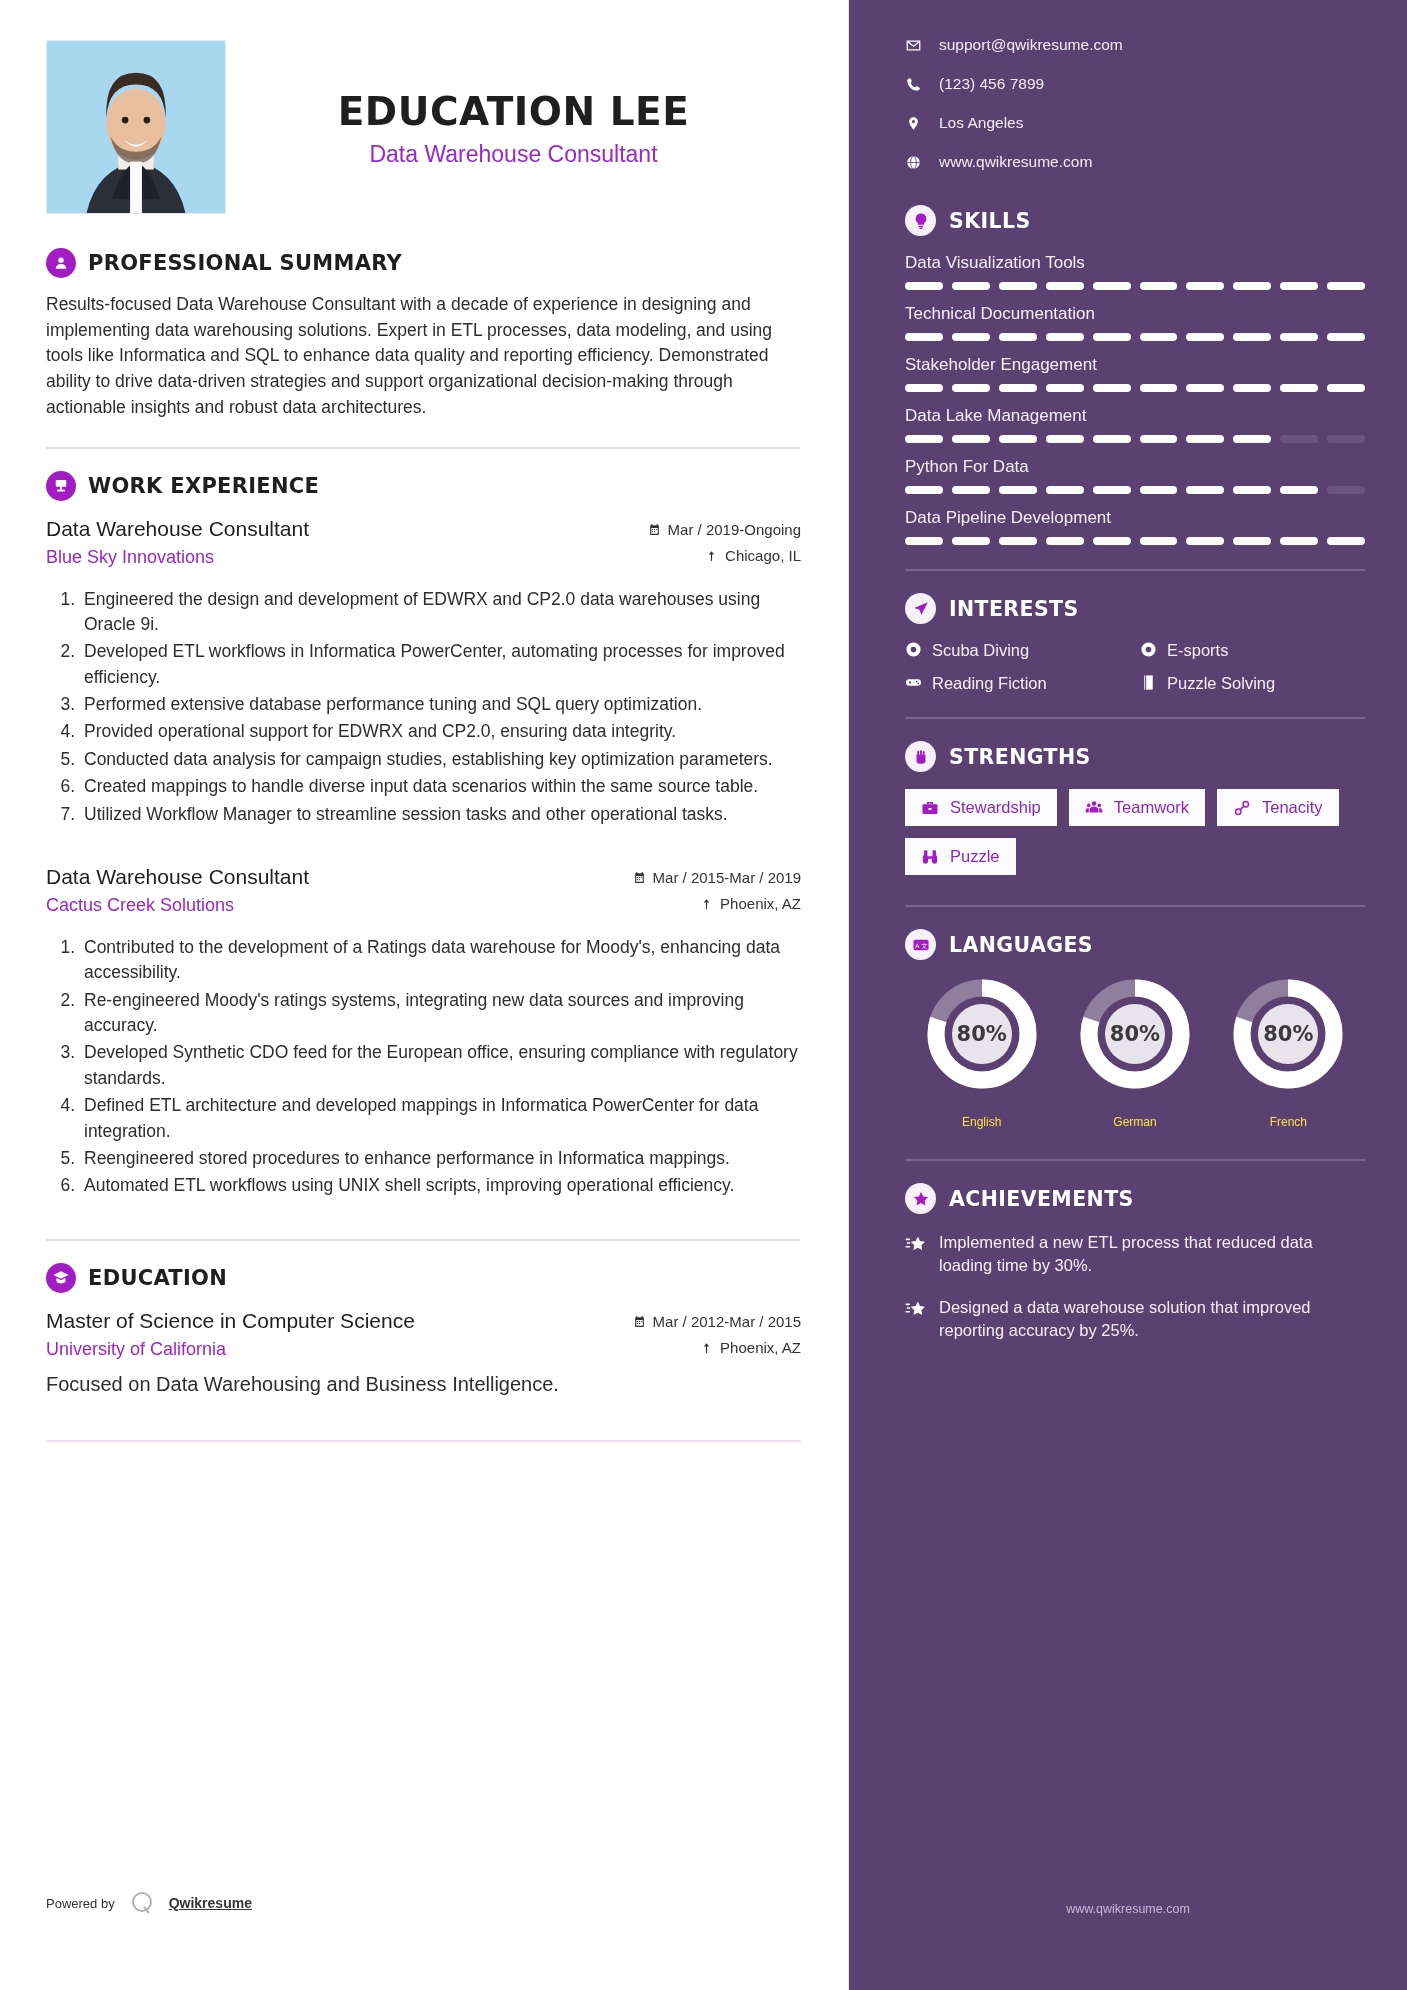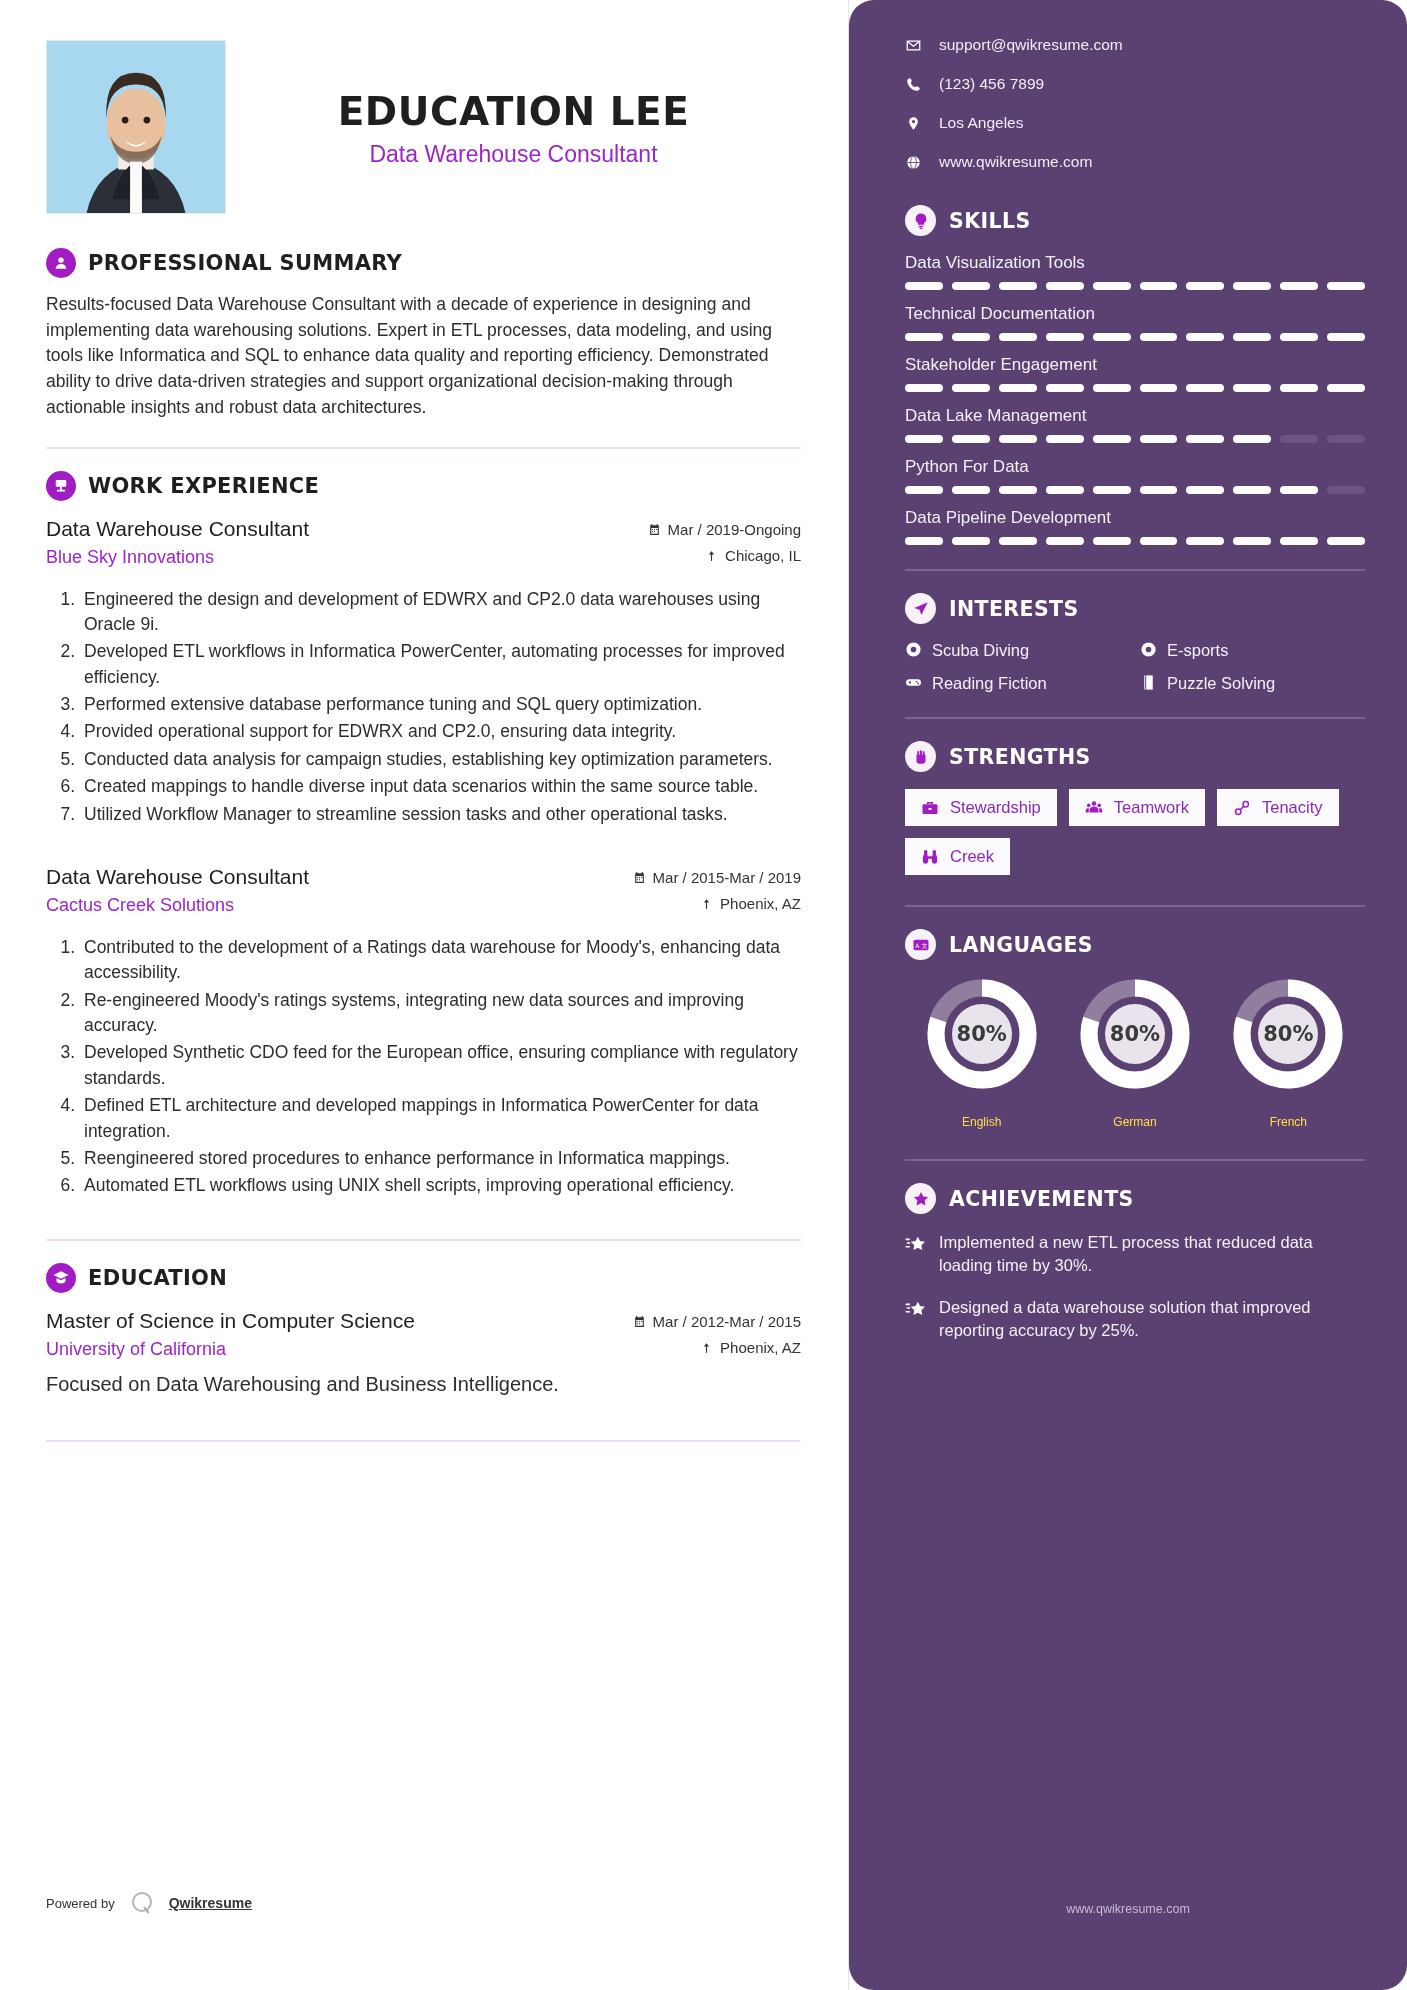--- a/index.html
+++ b/index.html
@@ -183,21 +183,20 @@
   }
 
   
   .right {
     width: 558px;
     height: 100%;
     background: #5b4171;
     padding: 36px 42px 0 56px;
     position: relative;
     color: #ffffff;
-    border-radius: 25px;
   }
 
   .contact-row {
     display: flex;
     align-items: center;
     gap: 18px;
     margin-bottom: 21px;
     font-size: 15.5px;
     color: #f2eef6;
   }
@@ -738,21 +737,21 @@
         <span>Tenacity</span>
       </div>
       <div class="strength">
         <svg viewBox="0 0 24 24">
             <rect x="2.5" y="9" width="7" height="12" rx="3.2"></rect>
             <rect x="14.5" y="9" width="7" height="12" rx="3.2"></rect>
             <rect x="4" y="3" width="4.5" height="7" rx="1.4"></rect>
             <rect x="15.5" y="3" width="4.5" height="7" rx="1.4"></rect>
             <rect x="9.4" y="11" width="5.2" height="3.4"></rect>
           </svg>
-        <span>Creek</span>
+        <span>Puzzle</span>
       </div>
     </div>
 
     <div class="r-divider" style="margin-top:30px;"></div>
 
     <div class="r-sec-head">
       <span class="r-ico">
         <svg viewBox="0 0 24 24">
             <rect x="2" y="5" width="20" height="14" rx="2.4"></rect>
             <text x="7" y="15.4" font-size="8" fill="#fff" text-anchor="middle" font-family="DejaVu Sans, sans-serif">A</text>

